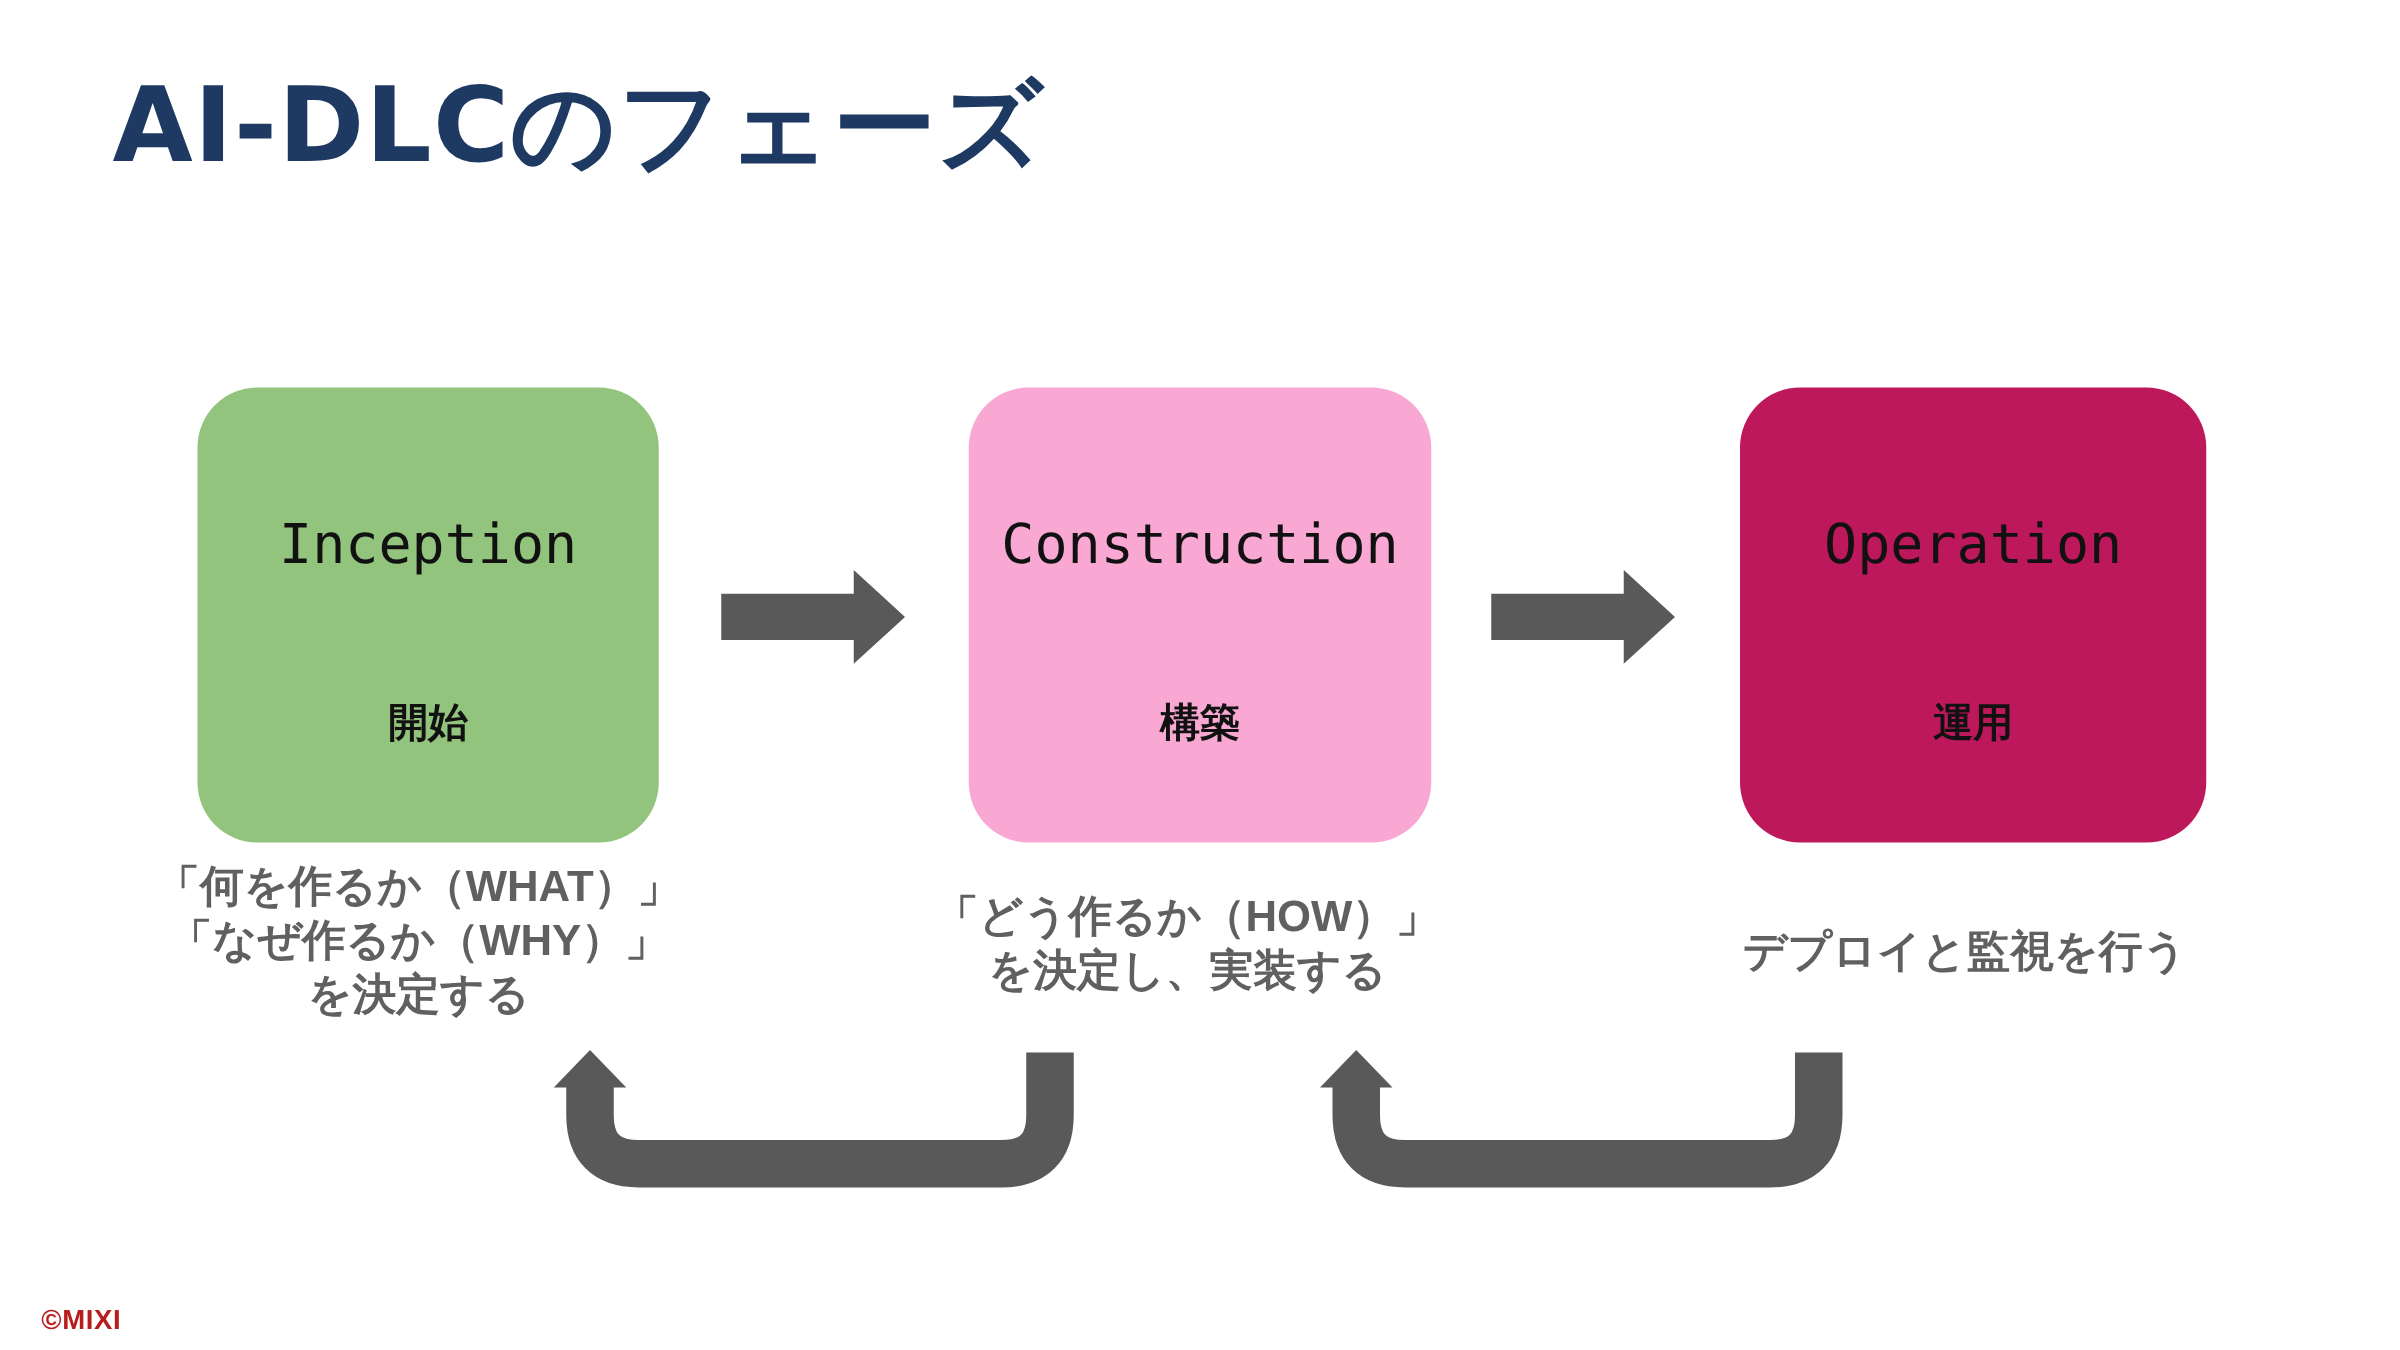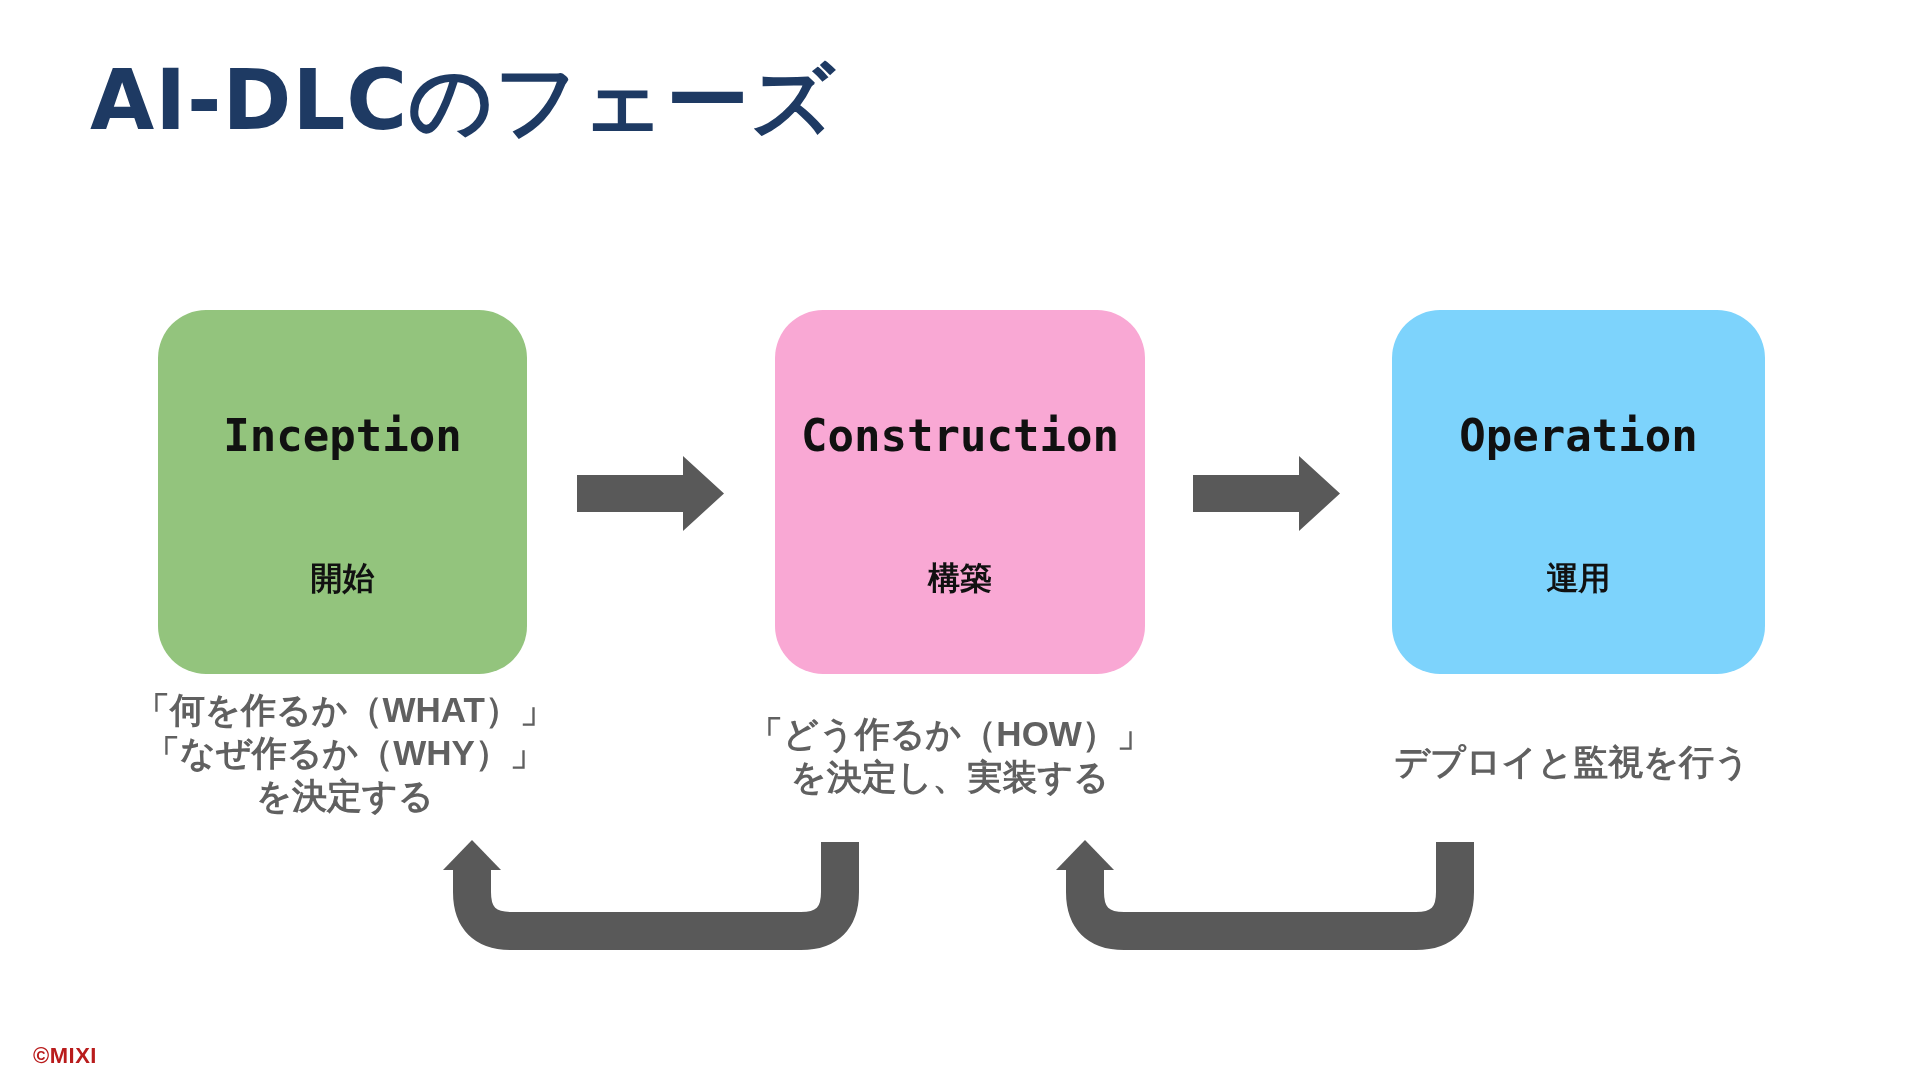--- a/index.html
+++ b/index.html
@@ -34,21 +34,21 @@
     align-items: center;
     padding-top: 100px;
   }
   .phase-box.p0 { left: 158px; width: 369px; }
   .phase-box.p1 { left: 775px; width: 370px; }
   .phase-box.p2 { left: 1392px; width: 373px; }
 
   .phase-name {
     font-family: "DejaVu Sans Mono", monospace;
     font-size: 44px;
-    font-weight: 700;
+    font-weight: 400;
     color: #111111;
     line-height: 52px;
     white-space: nowrap;
   }
   .phase-name-ja {
     margin-top: 88px;
     font-size: 32px;
     font-weight: 700;
     color: #111111;
     line-height: 56px;
@@ -58,21 +58,21 @@
   .phase-desc {
     position: absolute;
     width: 520px;
     text-align: center;
     font-size: 35px;
     font-weight: 700;
     color: #606060;
     line-height: 43px;
     white-space: nowrap;
   }
-  .phase-desc.d0 { left: 85px;   top: 688px; }
+  .phase-desc.d0 { left: 75px;   top: 688px; }
   .phase-desc.d1 { left: 690px;  top: 712px; }
   .phase-desc.d2 { left: 1312px; top: 740px; }
 
   .arrow-layer {
     position: absolute;
     left: 0; top: 0;
     width: 1920px; height: 1080px;
     pointer-events: none;
   }
   .arrow-fill { fill: #595959; }
@@ -98,21 +98,21 @@
   <div class="phase-box p0" style="background-color: rgb(147, 196, 125);">
     <div class="phase-name">Inception</div>
     <div class="phase-name-ja">開始</div>
   </div>
 
   <div class="phase-box p1" style="background-color: #f9a8d4;">
     <div class="phase-name">Construction</div>
     <div class="phase-name-ja">構築</div>
   </div>
 
-  <div class="phase-box p2" style="background-color: #7dd3fc;">
+  <div class="phase-box p2" style="background-color: #be185d;">
     <div class="phase-name">Operation</div>
     <div class="phase-name-ja">運用</div>
   </div>
 
   <div class="phase-desc d0">
     <div>「何を作るか（WHAT）」</div>
     <div>「なぜ作るか（WHY）」</div>
     <div>を決定する</div>
   </div>
 

